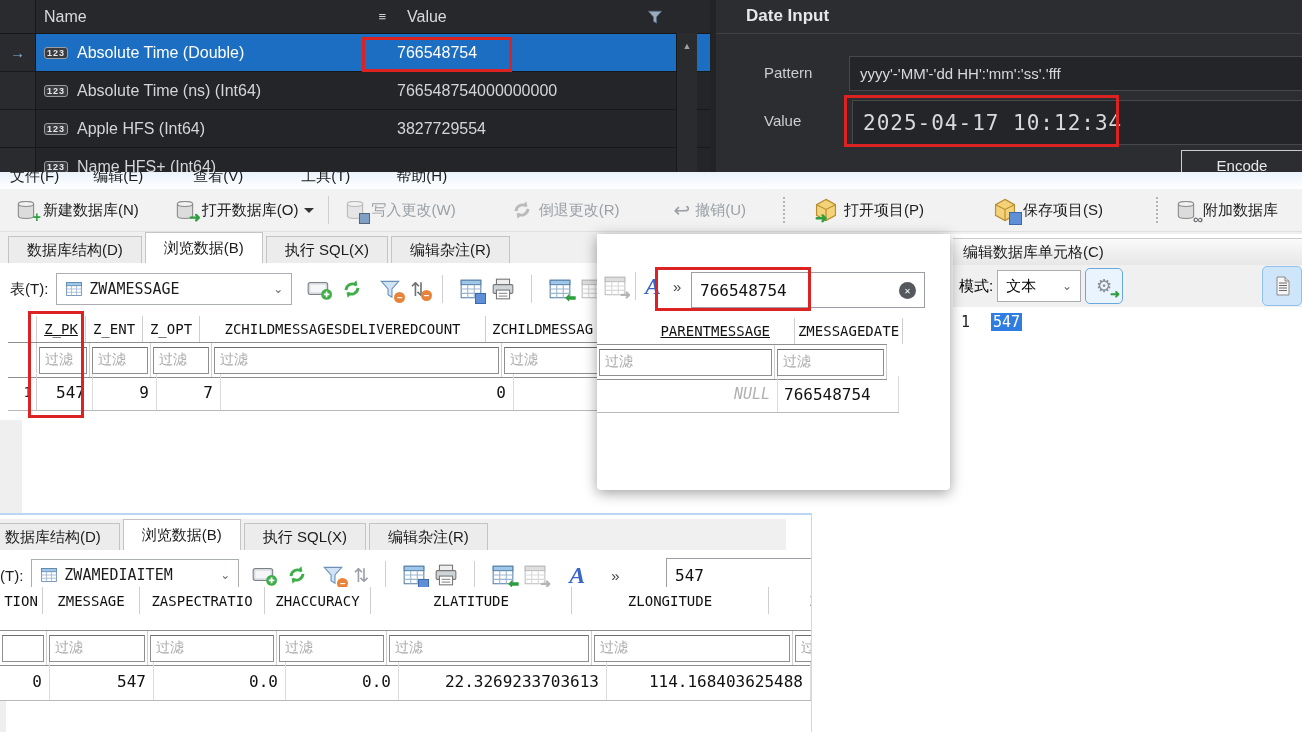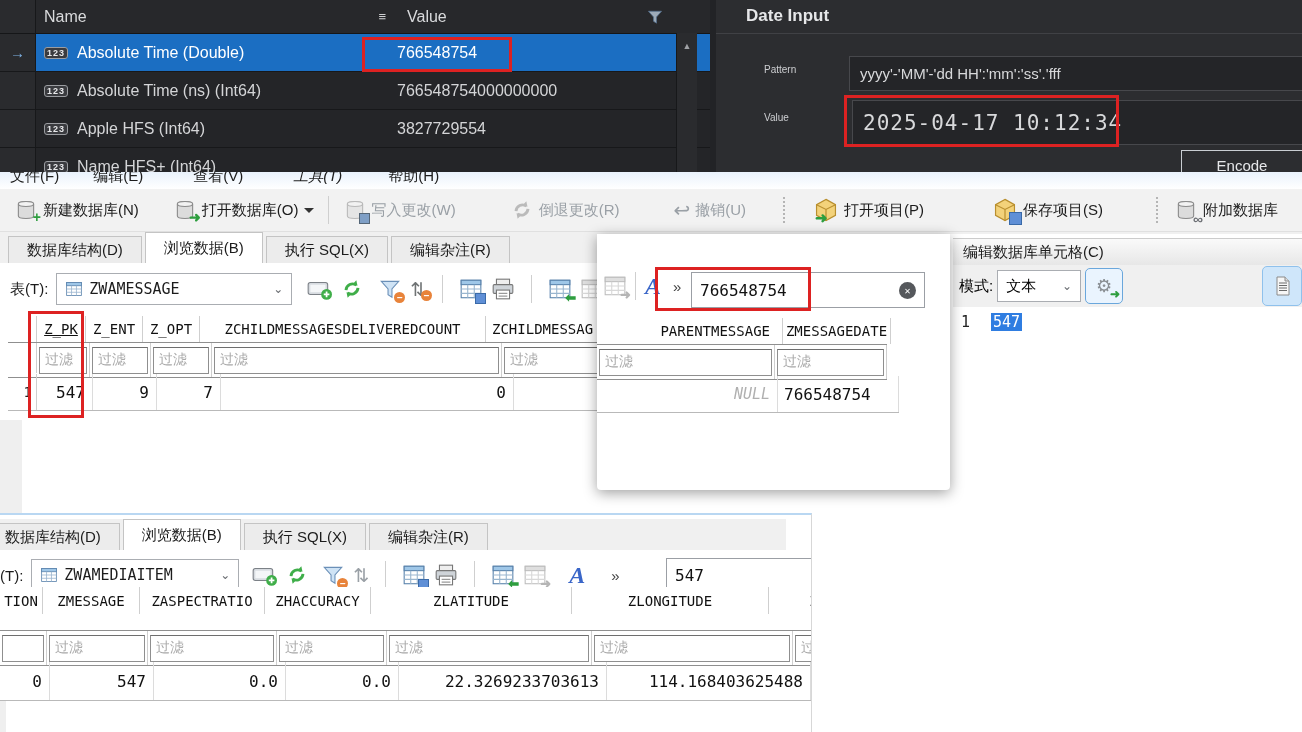--- a/index.html
+++ b/index.html
@@ -16,21 +16,21 @@
   .dec-gut{width:35px;align-self:stretch;background:#2a2b2e;display:flex;align-items:center;justify-content:center;border-right:1px solid #17181a;flex:0 0 auto;}
   .dec-name{width:342px;display:flex;align-items:center;gap:9px;padding-left:8px;flex:0 0 auto;overflow:hidden;}
   .dec-val{flex:1;padding-left:11px;overflow:hidden;}
   .badge123{font-size:9px;border:1px solid #9b9da1;border-radius:3px;padding:0 2px;color:#e7e8ea;background:#3a3b3f;letter-spacing:1px;font-weight:bold;}
   .redbox{border:3px solid #dd2222;background:transparent;z-index:60;pointer-events:none;}
   #dec-scroll{left:676px;top:33px;width:21px;height:139px;background:#2a2b2e;border-left:1px solid #17181a;}
   
   #dateinput{left:710px;top:0;width:592px;height:172px;background:#2c2d30;border-left:6px solid #222326;color:#e6e7e9;}
   .di-title{position:absolute;left:30px;top:6px;font-size:17px;font-weight:bold;}
   .di-sep{position:absolute;left:0;top:33px;width:592px;height:1px;background:#404145;}
-  .di-label{position:absolute;font-size:10px;color:#cdced1;}
+  .di-label{position:absolute;font-size:15px;color:#cdced1;}
   .di-field{position:absolute;background:#242528;border:1px solid #47484c;color:#d8d9db;display:flex;align-items:center;padding:0 10px;font-size:15px;}
   .tri{width:0;height:0;border:5px solid transparent;border-top-color:#9fa1a5;margin-top:5px;}
   #encode-btn{position:absolute;left:465px;top:150px;width:120px;height:34px;border:1px solid #c9cdd2;background:#2c2d30;color:#e6e7e9;font-size:15px;display:flex;align-items:flex-start;justify-content:center;padding-top:6px;}
   
   #menubar{left:0;top:160px;width:1302px;height:29px;background:linear-gradient(#9ec3ea,#e9f2fc 40%,#ffffff);z-index:5;display:flex;align-items:flex-end;gap:34px;padding:0 0 3px 10px;font-size:15px;color:#1c1c1c;}
   #toolbar{left:0;top:189px;width:1302px;height:43px;background:#f2f2f2;border-bottom:1px solid #e0e0e0;z-index:5;display:flex;align-items:center;font-size:15px;color:#1c1c1c;}
   .tbtn{display:flex;align-items:center;gap:5px;padding:4px 6px;white-space:nowrap;}
   .tbtn.dis{color:#9aa0a6;}
   .tbtn.dis svg{filter:grayscale(1);opacity:.55;}
   .vsep{width:1px;height:28px;background:#cfcfcf;margin:0 8px;}
@@ -183,21 +183,21 @@
       <div id="encode-btn">
           <span>Encode</span>
         </div>
     </div>
   </div>
 
   <div class="abs" id="menubar">
     <span>文件(F)</span>
     <span>编辑(E)</span>
     <span style="margin-left:16px;">查看(V)</span>
-    <span style="margin-left:16px;font-style:italic;">工具(T)</span>
+    <span style="margin-left:24px;">工具(T)</span>
     <span style="margin-left:12px;">帮助(H)</span>
   </div>
 
   <div class="abs" id="toolbar">
     <div class="tbtn" style="margin-left:8px;">
       <span class="ic">
           <svg width="24" height="24" viewBox="0 0 22 22">
             <use href="#dbcyl"></use>
           </svg>
           <span class="ov" style="right:-3px;bottom:-2px;color:#2e9e3f;font-size:14px;">+</span>
@@ -407,21 +407,21 @@
     <div style="position:absolute;left:38px;top:38px;width:1px;height:28px;background:#cfcfcf;"></div>
     <span class="fonticon" style="position:absolute;left:48px;top:40px;">A</span>
     <span style="position:absolute;left:76px;top:44px;font-size:15px;color:#444;">»</span>
     <div class="sfield" style="left:94px;top:38px;width:216px;height:34px;">
       <span>766548754</span>
       <span class="clearbtn">✕</span>
     </div>
     <div class="abs redbox" style="left:58px;top:33px;width:156px;height:44px;"></div>
 
     <div class="rowline" style="left:0;top:84px;">
-      <div class="g-h" style="width:173px;height:26px;justify-content:flex-end;padding-right:12px;border-left:none;">PARENTMESSAGE</div>
+      <div class="g-h" style="width:173px;height:26px;justify-content:flex-end;padding-right:24px;border-left:none;text-decoration:underline;">PARENTMESSAGE</div>
       <div class="g-h" style="width:107px;height:26px;">ZMESSAGEDATE</div>
     </div>
     <div class="rowline" style="left:0;top:110px;border-top:1px solid #8f8f8f;border-bottom:1px solid #8f8f8f;">
       <div class="g-f" style="width:173px;height:30px;">
           <div class="fbox">过滤</div>
         </div>
       <div class="g-f" style="width:107px;height:30px;">
           <div class="fbox">过滤</div>
         </div>
     </div>

